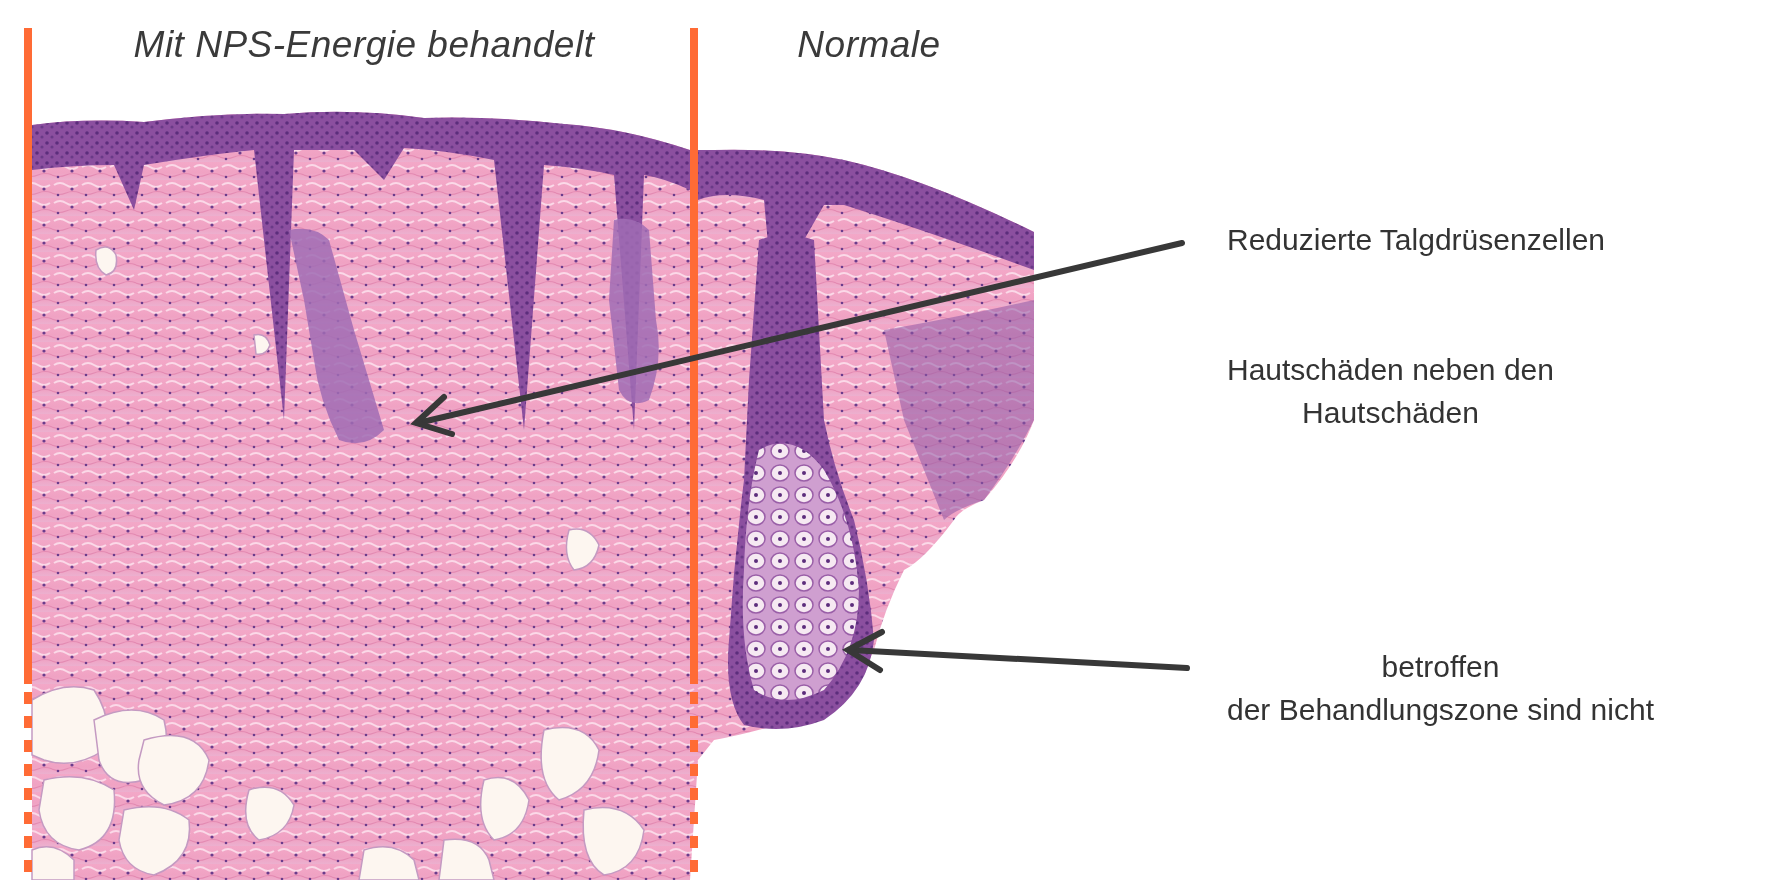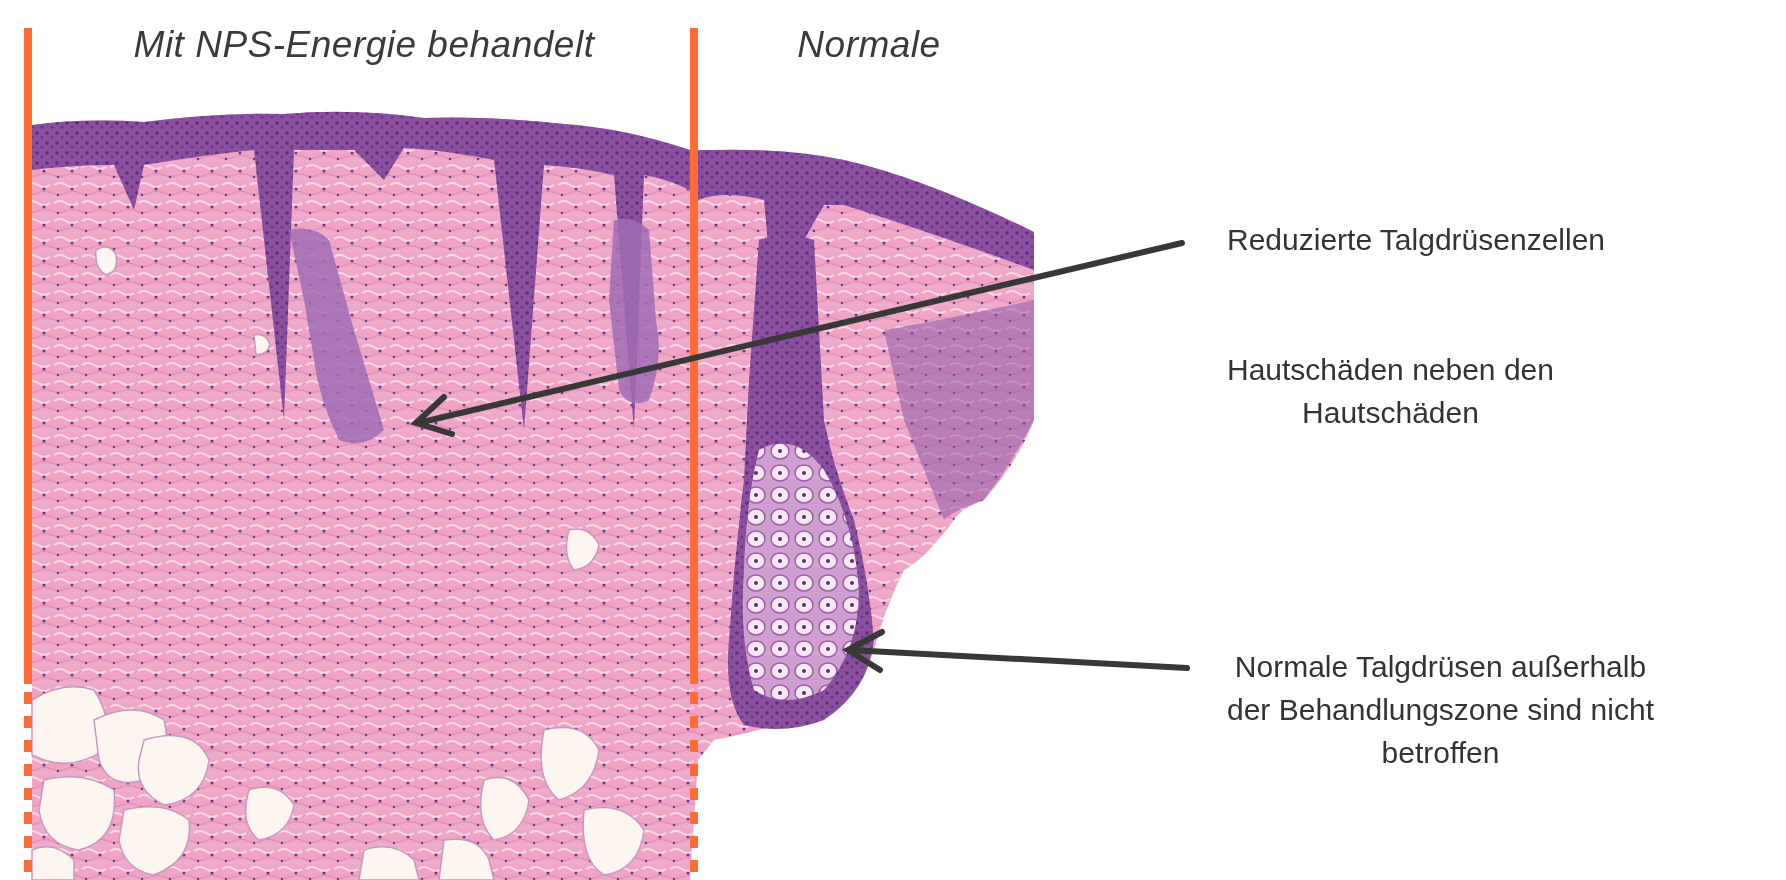--- a/index.html
+++ b/index.html
@@ -117,17 +117,16 @@
   </div>
 
   <div class="annot a1">
     <span class="line">Reduzierte Talgdrüsenzellen</span>
   </div>
   <div class="annot a2">
     <span class="line">Hautschäden neben den</span>
     <span class="line">Hautschäden</span>
   </div>
   <div class="annot a3">
-    <span class="line">Normale Talgdrüsen außerhalb</span>
+    <span class="line">betroffen</span>
     <span class="line">der Behandlungszone sind nicht</span>
-    <span class="line">betroffen</span>
   </div>
 </div>
 
 </body></html>

